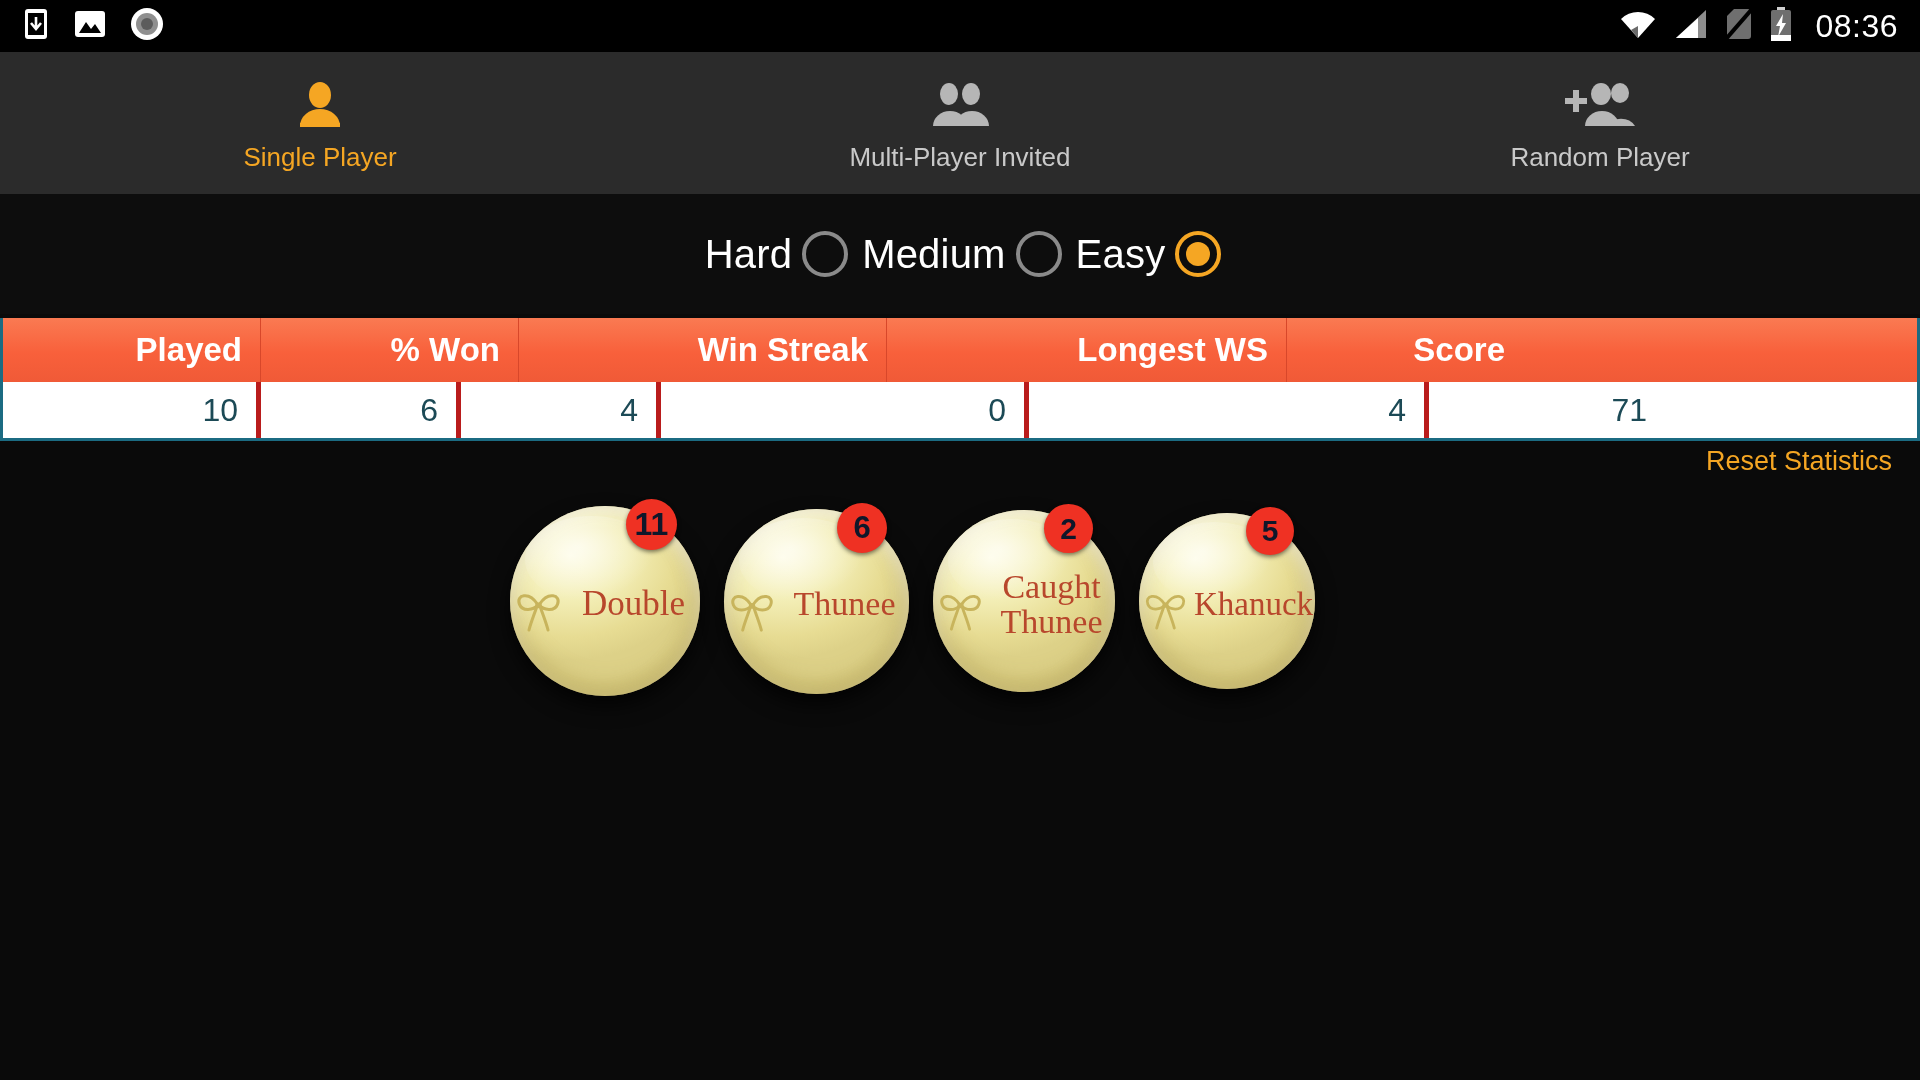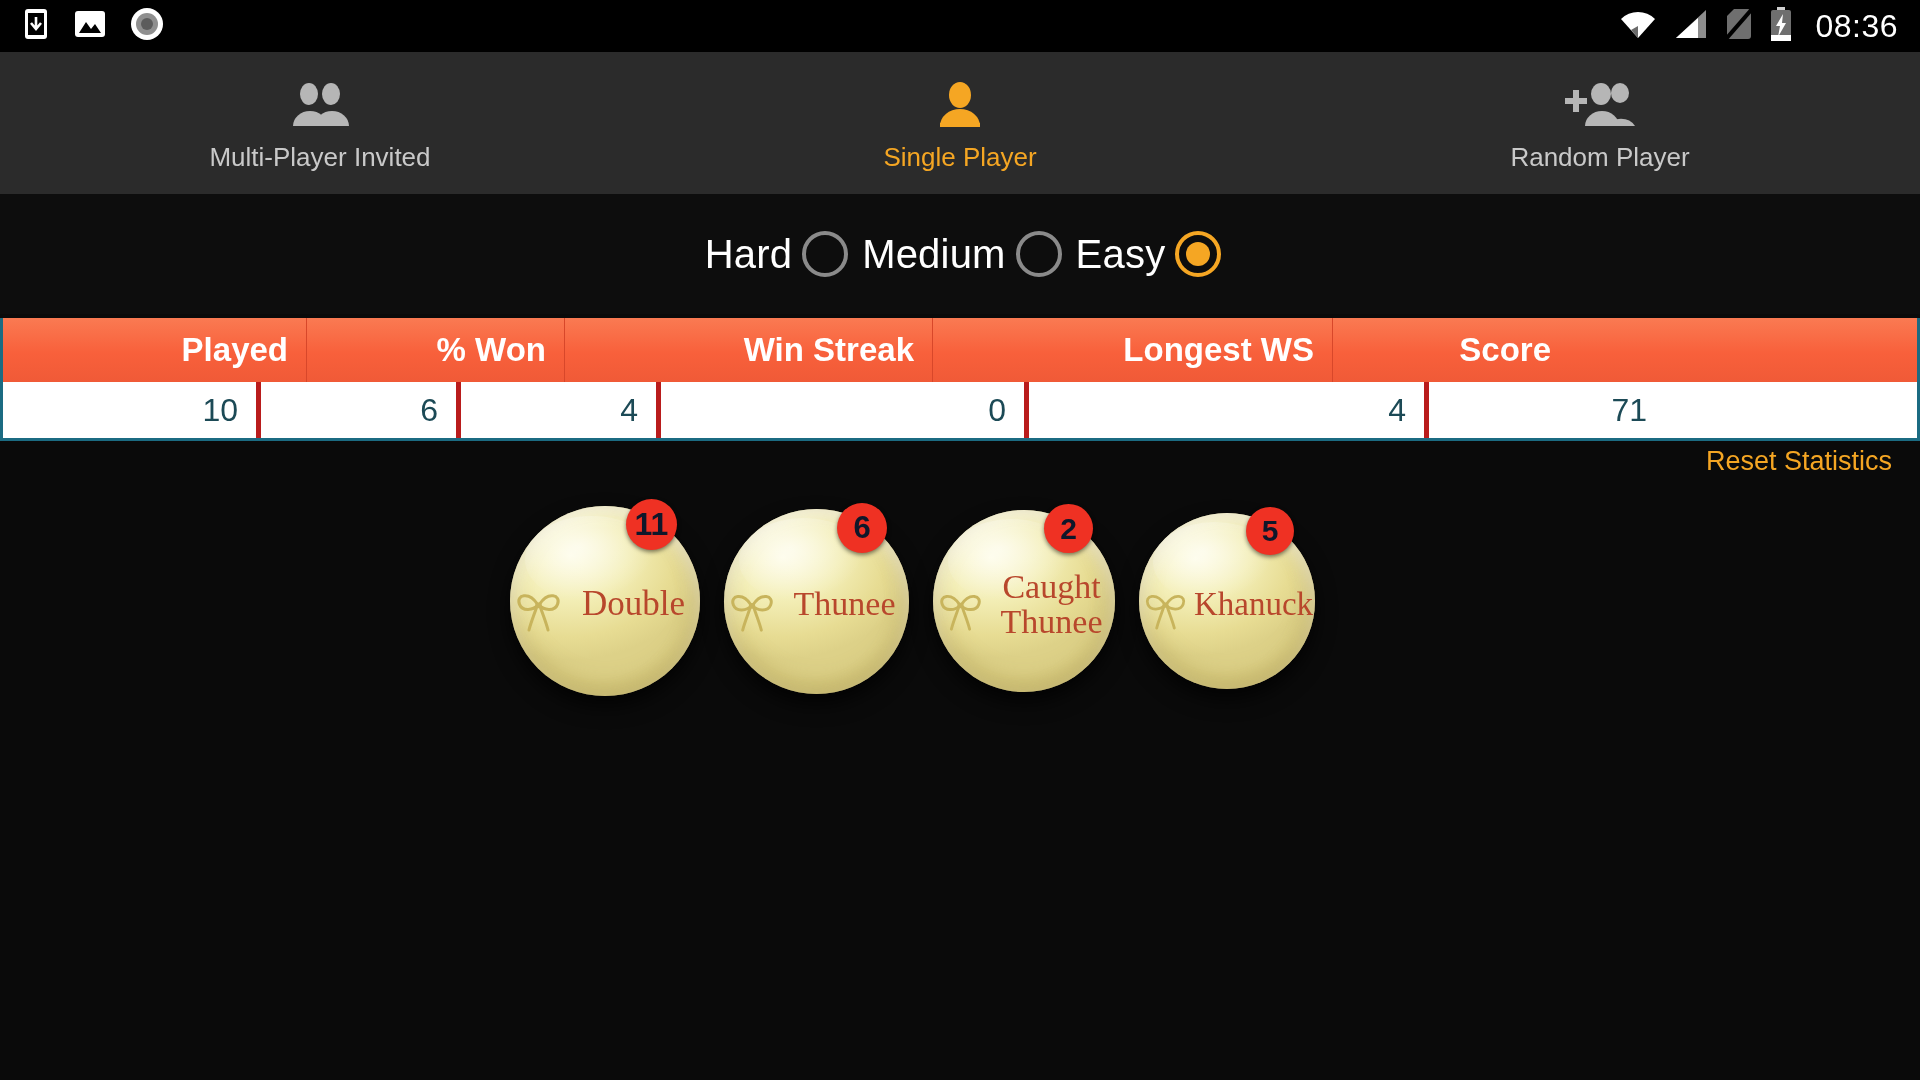--- a/index.html
+++ b/index.html
@@ -190,41 +190,41 @@
         <rect x="1" y="28" width="20" height="6" fill="#fff"></rect>
         <path d="M13 7 L6 19 L10 19 L8 30 L16 16 L12 16 Z" fill="#fff"></path>
       </svg>
     </span>
     <span id="clock">08:36</span>
   </div>
 </div>
 
 <div id="tabbar">
 
+  <div class="tab active">
+    <span class="ticon">
+      <svg width="52" height="52" viewBox="0 0 52 52">
+        <ellipse cx="26" cy="15" rx="11" ry="13" fill="#f5a623"></ellipse>
+        <path d="M6 46 A20 17 0 0 1 46 46 Z" fill="#f5a623"></path>
+        <rect x="6" y="43" width="40" height="4" fill="#f5a623"></rect>
+      </svg>
+    </span>
+    <span class="tlabel">Single Player</span>
+  </div>
+
   <div class="tab inactive">
     <span class="ticon">
       <svg width="62" height="52" viewBox="0 0 62 52">
         <ellipse cx="20" cy="14" rx="9" ry="11" fill="#b6b6b6"></ellipse>
         <ellipse cx="42" cy="14" rx="9" ry="11" fill="#b6b6b6"></ellipse>
         <path d="M4 46 A17 15 0 0 1 38 46 Z" fill="#b6b6b6"></path>
         <path d="M26 46 A17 15 0 0 1 60 46 Z" fill="#b6b6b6"></path>
       </svg>
     </span>
     <span class="tlabel">Multi-Player Invited</span>
-  </div>
-
-  <div class="tab active">
-    <span class="ticon">
-      <svg width="52" height="52" viewBox="0 0 52 52">
-        <ellipse cx="26" cy="15" rx="11" ry="13" fill="#f5a623"></ellipse>
-        <path d="M6 46 A20 17 0 0 1 46 46 Z" fill="#f5a623"></path>
-        <rect x="6" y="43" width="40" height="4" fill="#f5a623"></rect>
-      </svg>
-    </span>
-    <span class="tlabel">Single Player</span>
   </div>
 
   <div class="tab inactive">
     <span class="ticon">
       <svg width="74" height="52" viewBox="0 0 74 52">
         <rect x="2" y="18" width="22" height="6" fill="#b6b6b6"></rect>
         <rect x="10" y="10" width="6" height="22" fill="#b6b6b6"></rect>
         <ellipse cx="38" cy="14" rx="10" ry="11" fill="#b6b6b6"></ellipse>
         <ellipse cx="57" cy="13" rx="9" ry="10" fill="#b6b6b6"></ellipse>
         <path d="M22 46 A17 15 0 0 1 56 46 Z" fill="#b6b6b6"></path>
@@ -252,21 +252,21 @@
       <span class="dlabel">Easy</span>
       <span class="radio on"></span>
     </label>
 
   </div>
   <div id="reset-stats">Reset Statistics</div>
 </div>
 
 <div id="stats-table">
   <div class="row hrow" id="hdr-row">
-      <div class="cell" style="width: 258px; margin-left: 46px;">Played</div>
+      <div class="cell" style="width: 258px;">Played</div>
       <div class="cell" style="width: 258px;">% Won</div>
       <div class="cell" style="width: 368px;">Win Streak</div>
       <div class="cell" style="width: 400px;">Longest WS</div>
       <div class="cell" style="width: 236px;">Score</div>
     </div>
   <div class="row brow" id="bdy-row">
       <div class="cell" style="width: 258px;">10</div>
       <div class="cell" style="width: 200px;">6</div>
       <div class="cell" style="width: 200px;">4</div>
       <div class="cell" style="width: 368px;">0</div>

